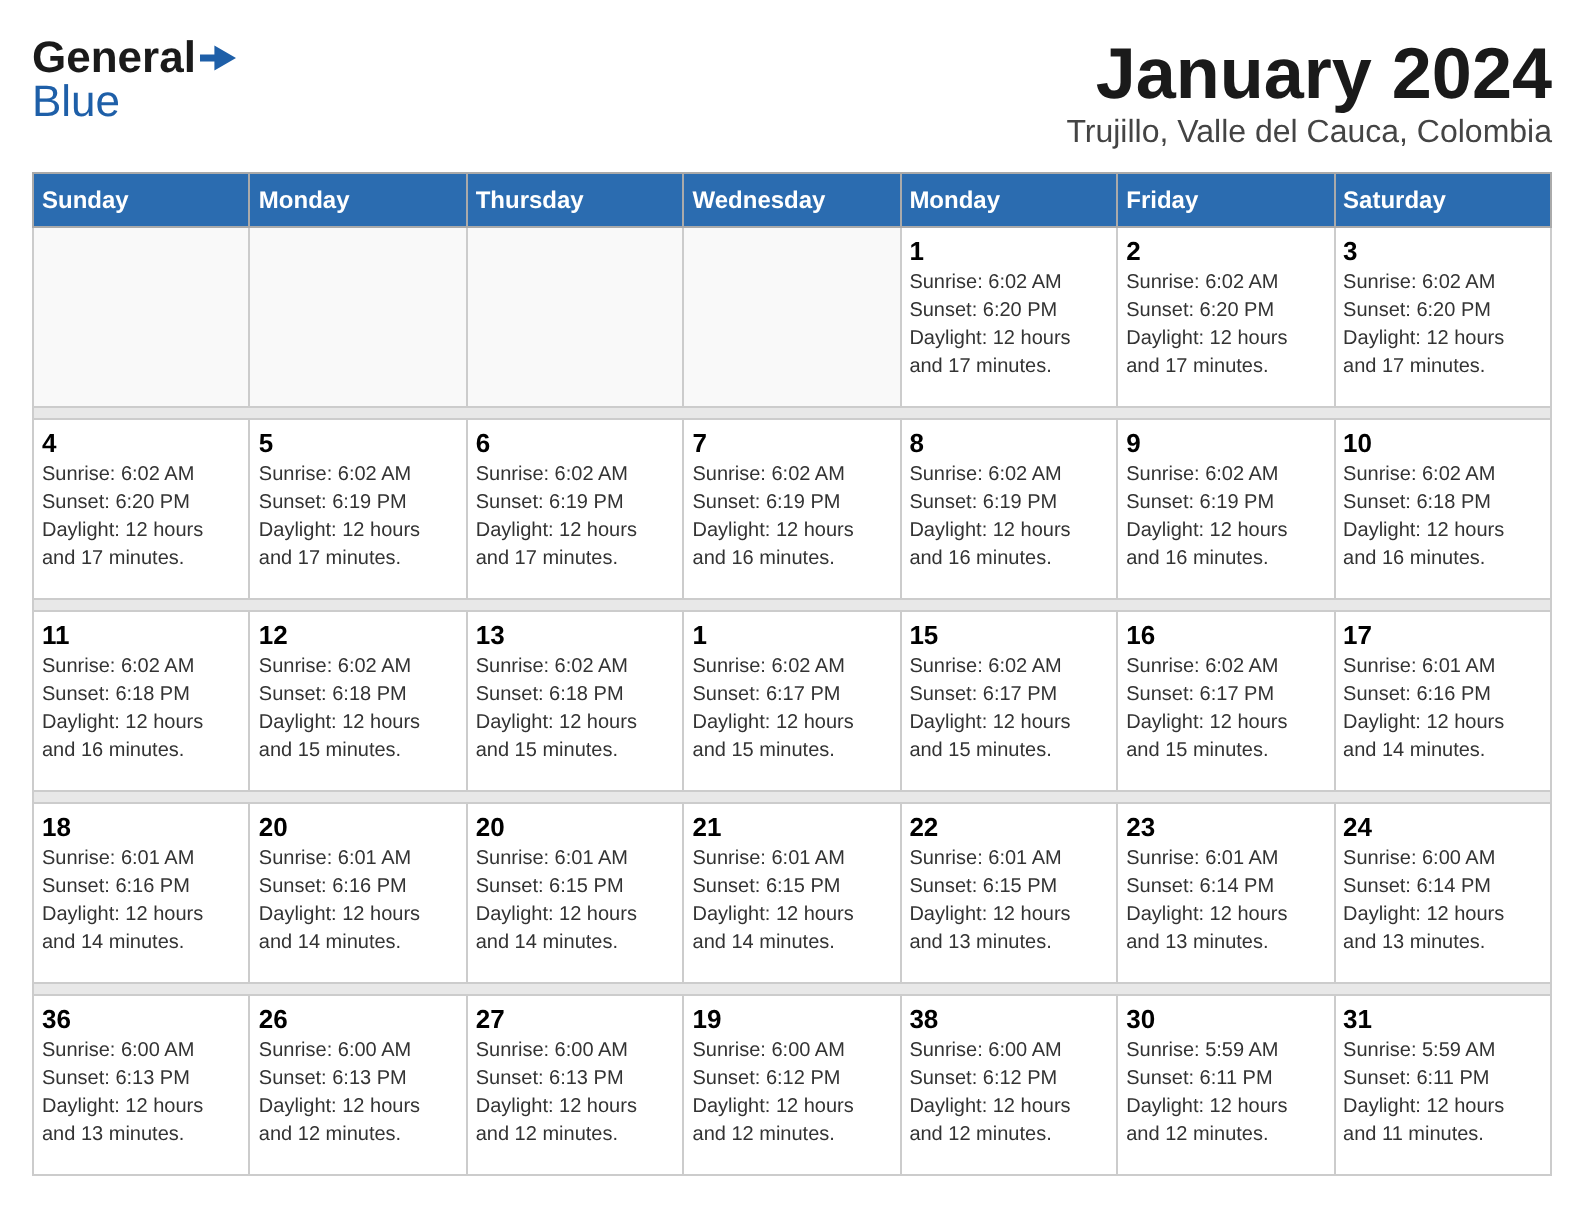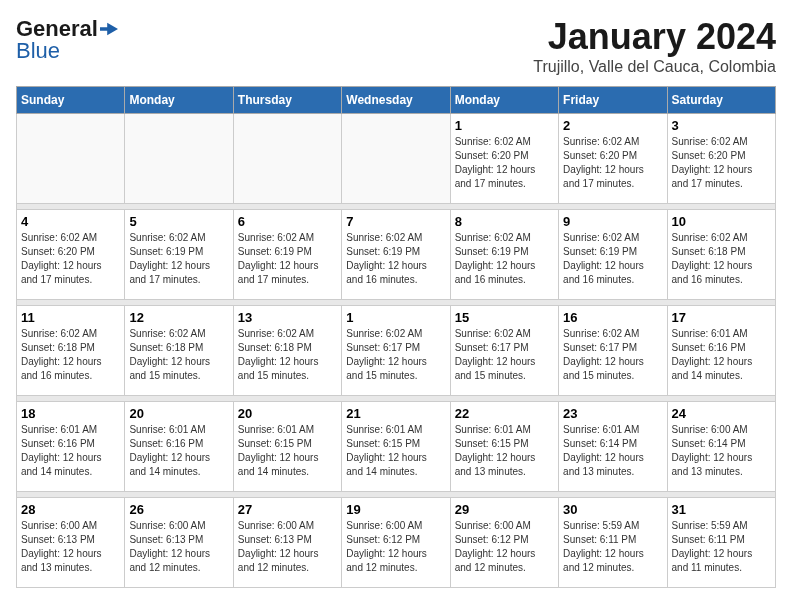--- a/index.html
+++ b/index.html
@@ -303,21 +303,21 @@
 Sunset: 6:14 PM
 Daylight: 12 hours
 and 13 minutes.</div>
         </td>
       </tr>
       <tr class="row-separator">
         <td colspan="7" style="height: 5px; background: rgb(232, 232, 232); padding: 0px;"></td>
       </tr>
       <tr>
         <td class="filled">
-          <div class="day-number">28</div>
+          <div class="day-number">36</div>
           <div class="day-info" style="white-space: pre-line;">Sunrise: 6:00 AM
 Sunset: 6:13 PM
 Daylight: 12 hours
 and 13 minutes.</div>
         </td>
         <td class="filled">
           <div class="day-number">26</div>
           <div class="day-info" style="white-space: pre-line;">Sunrise: 6:00 AM
 Sunset: 6:13 PM
 Daylight: 12 hours
@@ -331,21 +331,21 @@
 and 12 minutes.</div>
         </td>
         <td class="filled">
           <div class="day-number">19</div>
           <div class="day-info" style="white-space: pre-line;">Sunrise: 6:00 AM
 Sunset: 6:12 PM
 Daylight: 12 hours
 and 12 minutes.</div>
         </td>
         <td class="filled">
-          <div class="day-number">29</div>
+          <div class="day-number">38</div>
           <div class="day-info" style="white-space: pre-line;">Sunrise: 6:00 AM
 Sunset: 6:12 PM
 Daylight: 12 hours
 and 12 minutes.</div>
         </td>
         <td class="filled">
           <div class="day-number">30</div>
           <div class="day-info" style="white-space: pre-line;">Sunrise: 5:59 AM
 Sunset: 6:11 PM
 Daylight: 12 hours

